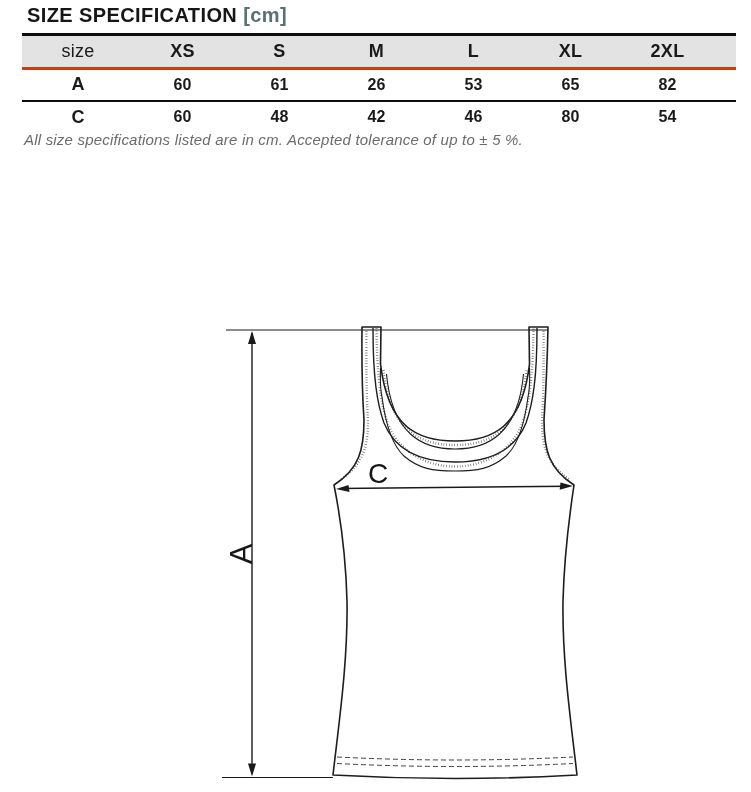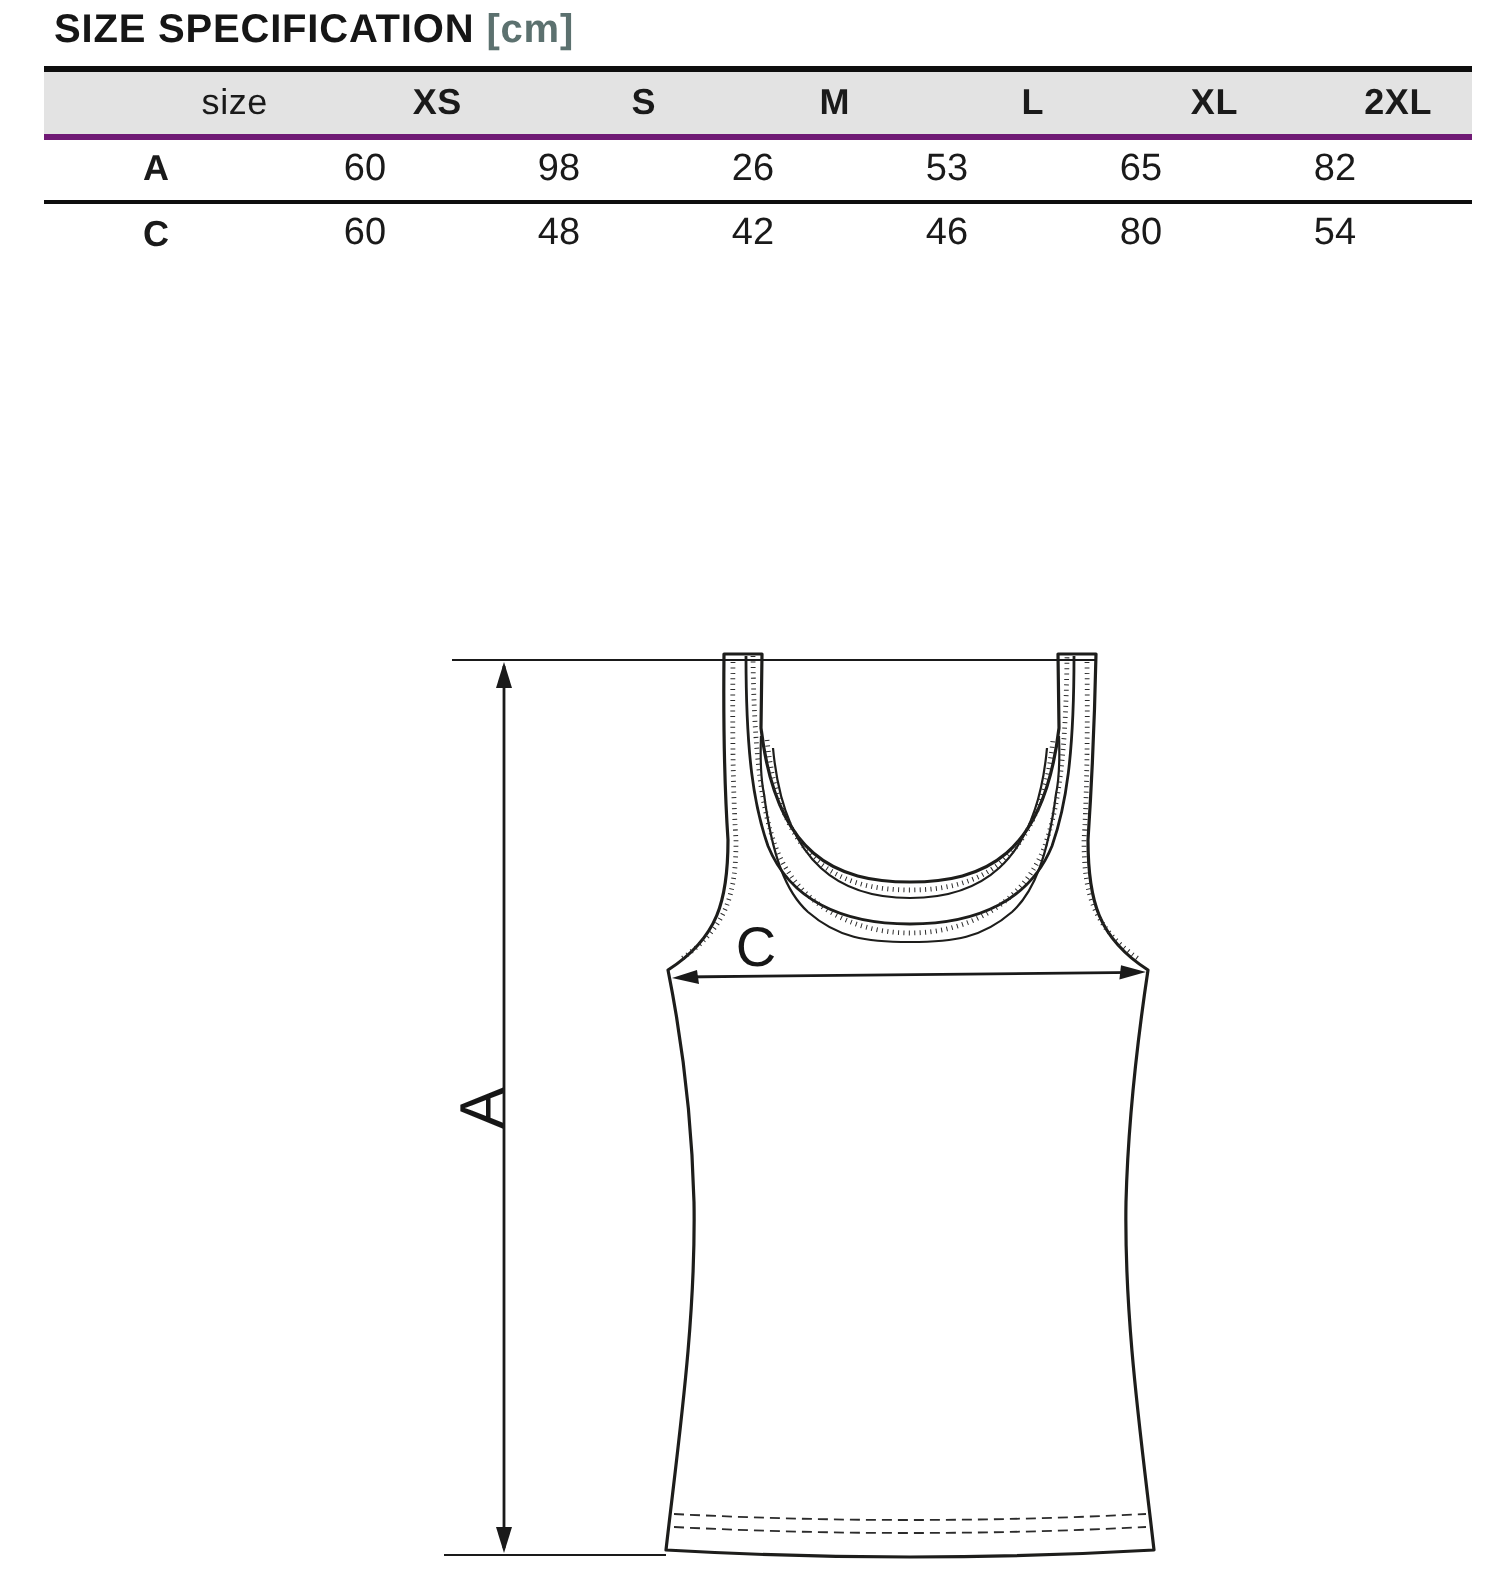--- a/index.html
+++ b/index.html
@@ -41,34 +41,33 @@
     vertical-align: middle;
     padding: 0;
   }
   table.size-table thead tr {
     background: #e3e3e3;
     height: 34px;
   }
   table.size-table thead th {
     font-size: 18px;
     font-weight: 700;
-    border-bottom: 3px solid #701a75;
+    border-bottom: 3px solid #c2410c;
     letter-spacing: 0.3px;
-    text-align: right;
   }
   table.size-table thead th.c-size { font-weight: 400; font-size: 18px; }
   table.size-table tbody tr { height: 32px; }
   table.size-table tbody tr.row-a { border-bottom: 2px solid #0e0e0e; }
   table.size-table tbody th {
     font-size: 18px;
     font-weight: 700;
   }
   table.size-table tbody td {
-    font-size: 19px;
-    font-weight: 400;
+    font-size: 16px;
+    font-weight: 700;
   }
 
   
   .note {
     position: absolute;
     left: 24px;
     top: 131px;
     margin: 0;
     font-size: 15px;
     font-style: italic;
@@ -127,40 +126,41 @@
         <th>L</th>
         <th>XL</th>
         <th>2XL</th>
         <th></th>
       </tr>
     </thead>
     <tbody>
       <tr class="row-a">
         <th>A</th>
         <td>60</td>
-        <td>98</td>
+        <td>61</td>
         <td>26</td>
         <td>53</td>
         <td>65</td>
         <td>82</td>
         <td></td>
       </tr>
       <tr class="row-c">
         <th>C</th>
         <td>60</td>
         <td>48</td>
         <td>42</td>
         <td>46</td>
         <td>80</td>
         <td>54</td>
         <td></td>
       </tr>
     </tbody>
   </table>
 
+  <p class="note">All size specifications listed are in cm. Accepted tolerance of up to ± 5 %.</p>
 
   <svg class="diagram" viewBox="0 0 751 792" xmlns="http://www.w3.org/2000/svg">
 
     <path class="outline" d="
       M 362,327
       C 361.5,375 363,405 364,420
       C 364,450 359,469 334,485
       C 342,525 346,562 347,601
       C 348,661 339,722 333,775
       Q 455,782 577,775

